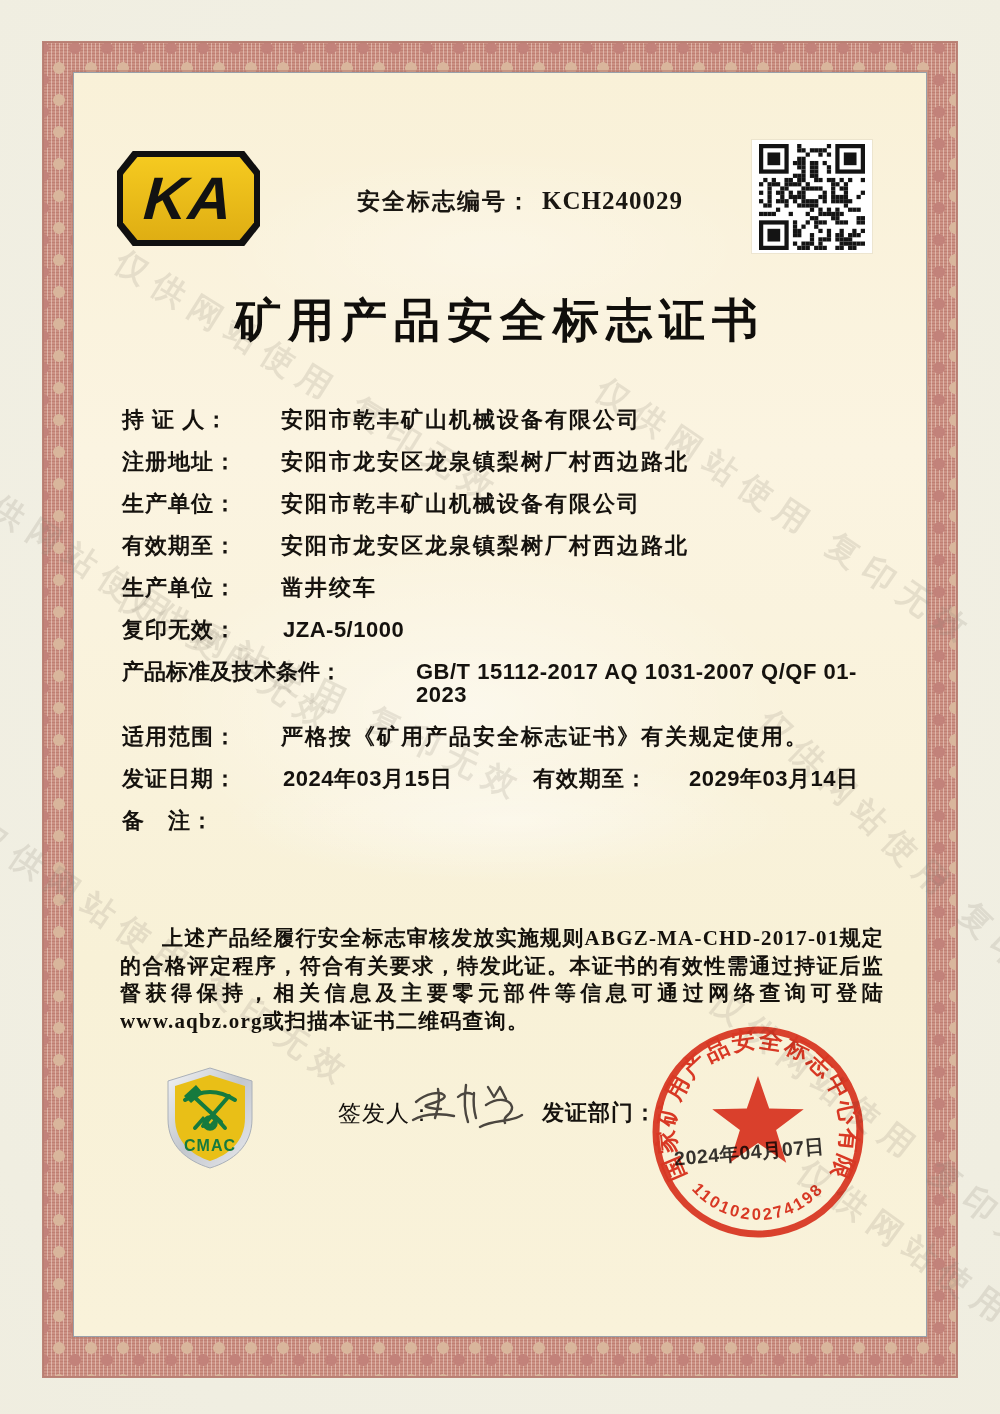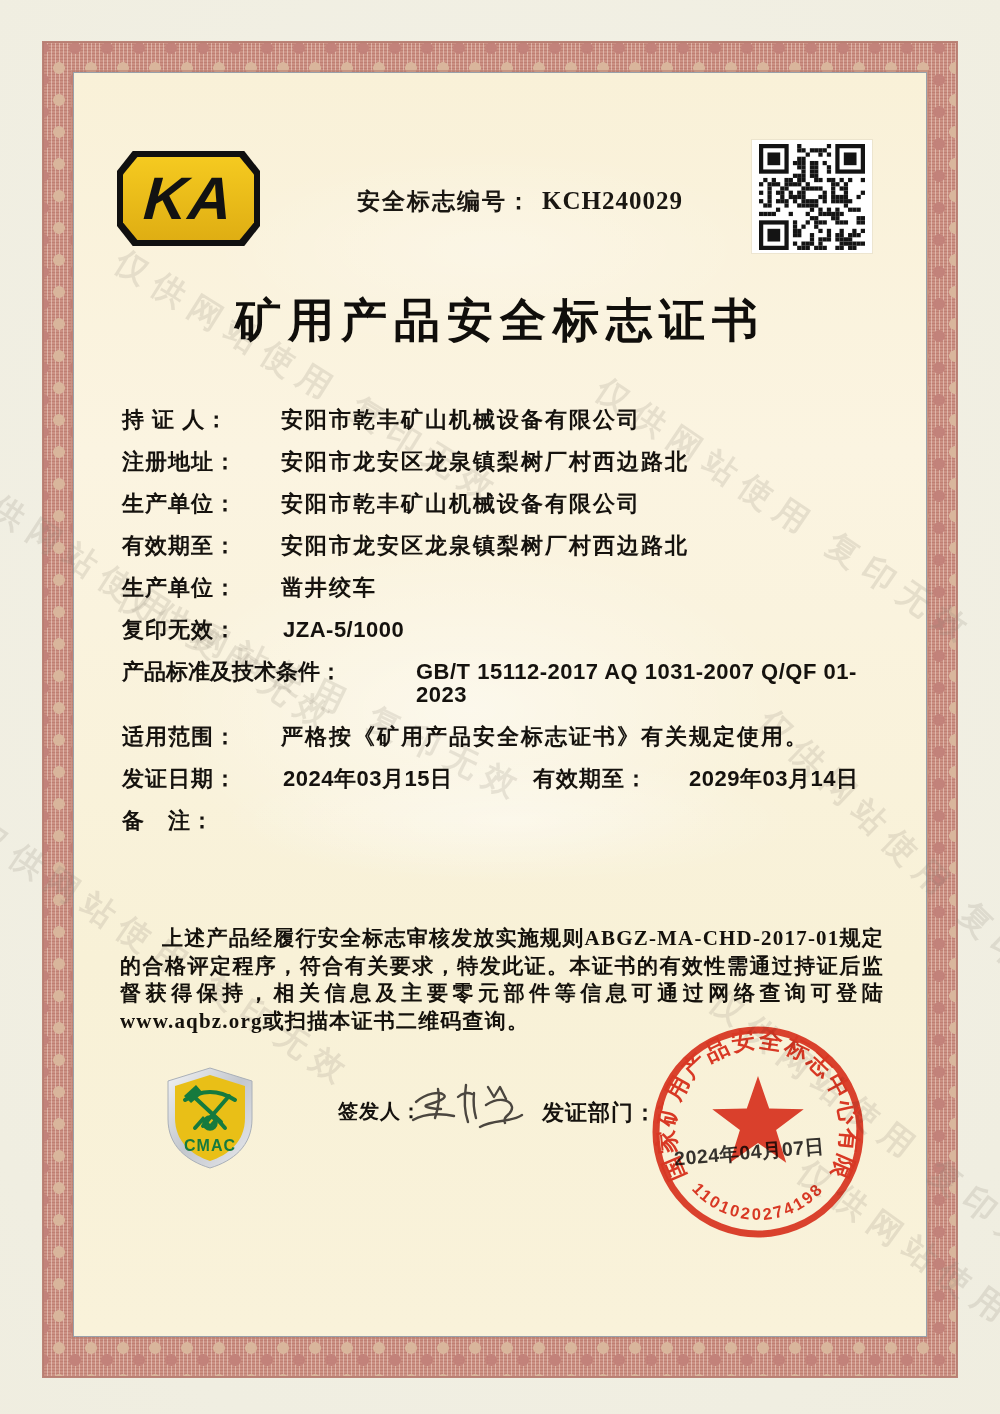--- a/index.html
+++ b/index.html
@@ -59,21 +59,21 @@
   .val{font-weight:700;}
   .val.kai{font-family:"Liberation Serif","DejaVu Serif",serif;letter-spacing:2px;margin-left:24px;}
   .val.num{font-family:"Liberation Sans",sans-serif;letter-spacing:.5px;margin-left:26px;}
   .val.w250{width:250px;flex:none;}
   
   .para{position:absolute;left:120px;right:116px;top:925px;z-index:4;
     font-family:"Liberation Serif","DejaVu Serif",serif;font-weight:700;font-size:21px;
     line-height:27.5px;letter-spacing:1.2px;color:#14110c;text-align:justify;text-indent:2em;}
   
   .badge{position:absolute;left:165px;top:1066px;z-index:4;}
-  .signer{position:absolute;left:338px;top:1098px;z-index:4;font-size:20px;font-weight:700;color:#15120e;letter-spacing:1px;}
+  .signer{position:absolute;left:338px;top:1098px;z-index:4;font-size:23px;font-weight:400;color:#15120e;letter-spacing:1px;}
   .dept{position:absolute;left:542px;top:1098px;z-index:4;font-size:22px;font-weight:700;color:#15120e;letter-spacing:1px;}
   .signature{position:absolute;left:408px;top:1074px;z-index:4;}
   .stamp{position:absolute;left:646px;top:1020px;width:224px;height:224px;z-index:6;
     mix-blend-mode:multiply;opacity:.92;}
   .stamp-date{position:absolute;left:674px;top:1139px;z-index:5;font-size:19.5px;font-weight:700;
     color:#35322d;letter-spacing:.5px;transform:rotate(-5deg);}
 </style>
 </head>
 <body>
 

